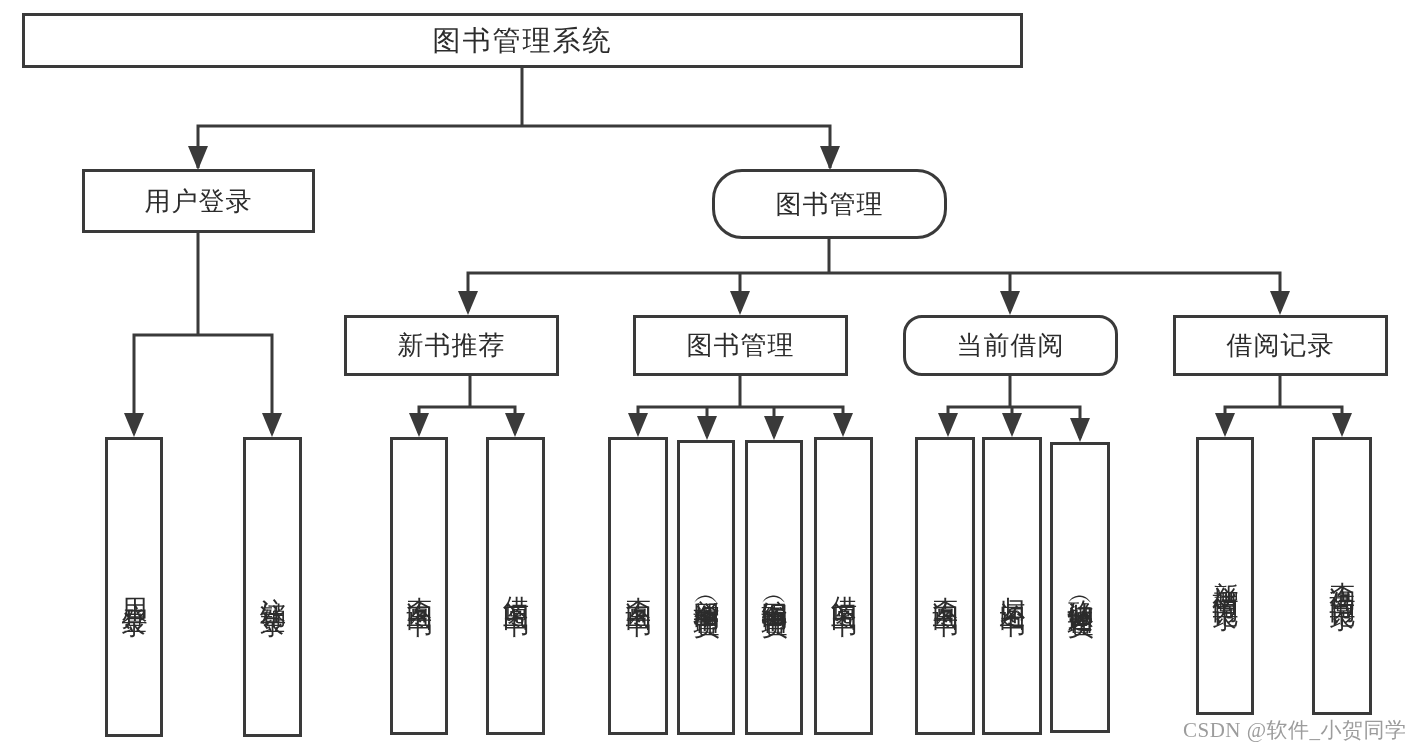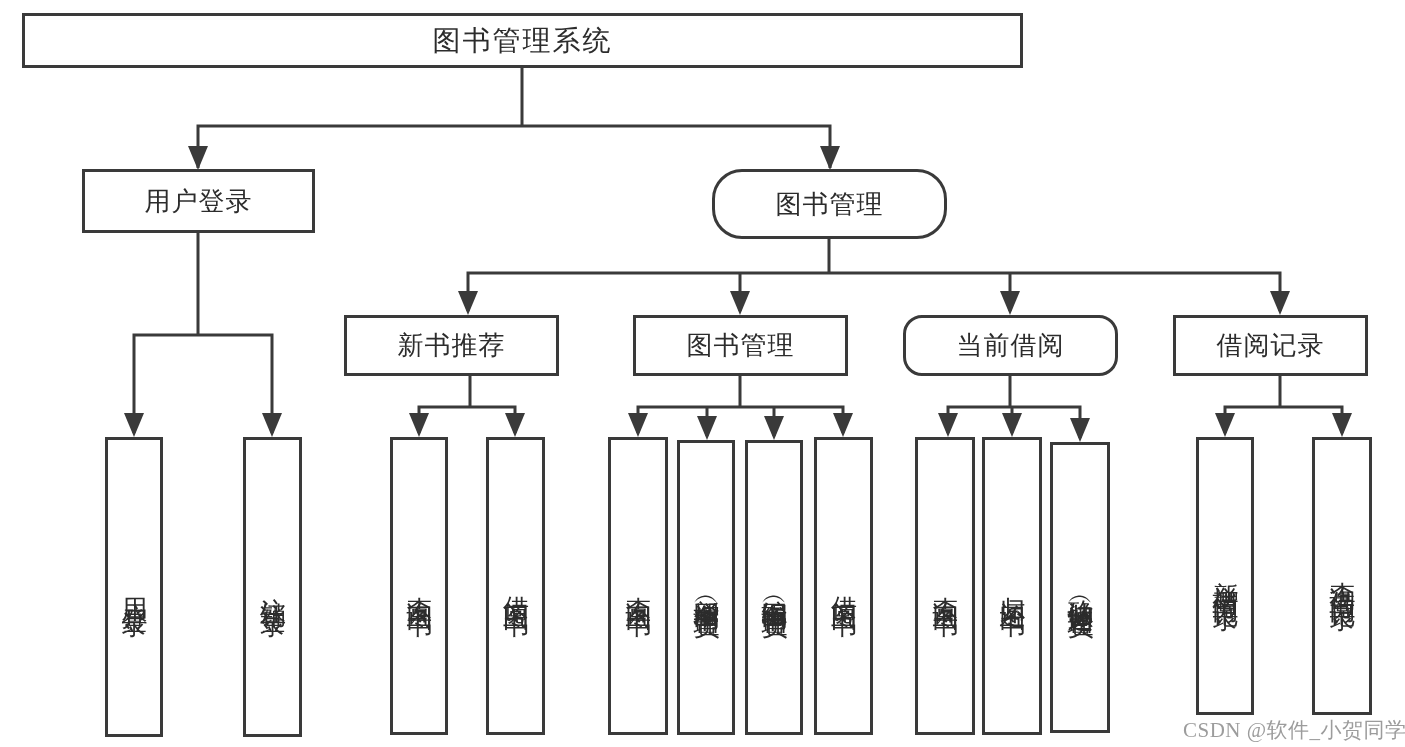--- a/index.html
+++ b/index.html
@@ -127,21 +127,21 @@
   </svg>
 
   <div class="node h-node root-node" style="left:22px; top:13px; width:1001px; height:55px;">图书管理系统</div>
 
   <div class="node h-node" style="left:82px; top:169px; width:233px; height:64px;">用户登录</div>
   <div class="node h-node" style="left:712px; top:169px; width:235px; height:70px;border-radius:30px;">图书管理</div>
 
   <div class="node h-node" style="left:344px; top:315px; width:215px; height:61px;">新书推荐</div>
   <div class="node h-node" style="left:633px; top:315px; width:215px; height:61px;">图书管理</div>
   <div class="node h-node" style="left:903px; top:315px; width:215px; height:61px;border-radius:19px;">当前借阅</div>
-  <div class="node h-node" style="left:1173px; top:315px; width:195px; height:61px;">借阅记录</div>
+  <div class="node h-node" style="left:1173px; top:315px; width:215px; height:61px;">借阅记录</div>
 
   <div class="node v-node" style="left:105px; top:437px; width:58px; height:300px;">用户登录</div>
   <div class="node v-node" style="left:243px; top:437px; width:59px; height:300px;">注销登录</div>
 
   <div class="node v-node" style="left:390px; top:437px; width:58px; height:298px;">查询图书</div>
   <div class="node v-node" style="left:486px; top:437px; width:59px; height:298px;">借阅图书</div>
 
   <div class="node v-node" style="left:608px; top:437px; width:60px; height:298px;">查询图书</div>
   <div class="node v-node tight" style="left:677px; top:440px; width:58px; height:295px;">新增图书（管理员）</div>
   <div class="node v-node tight" style="left:745px; top:440px; width:58px; height:295px;">编辑图书（管理员）</div>

